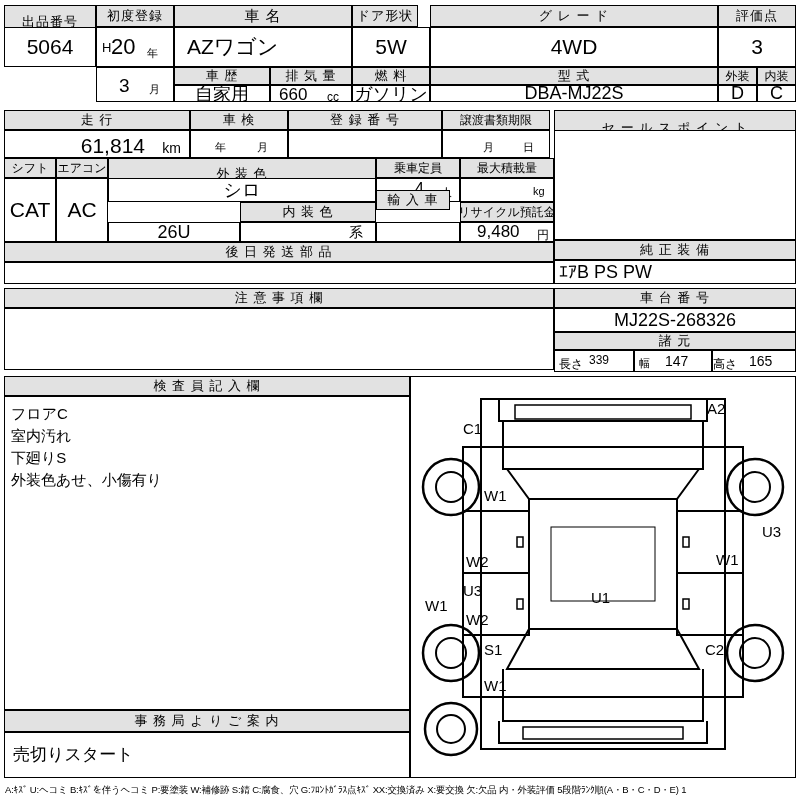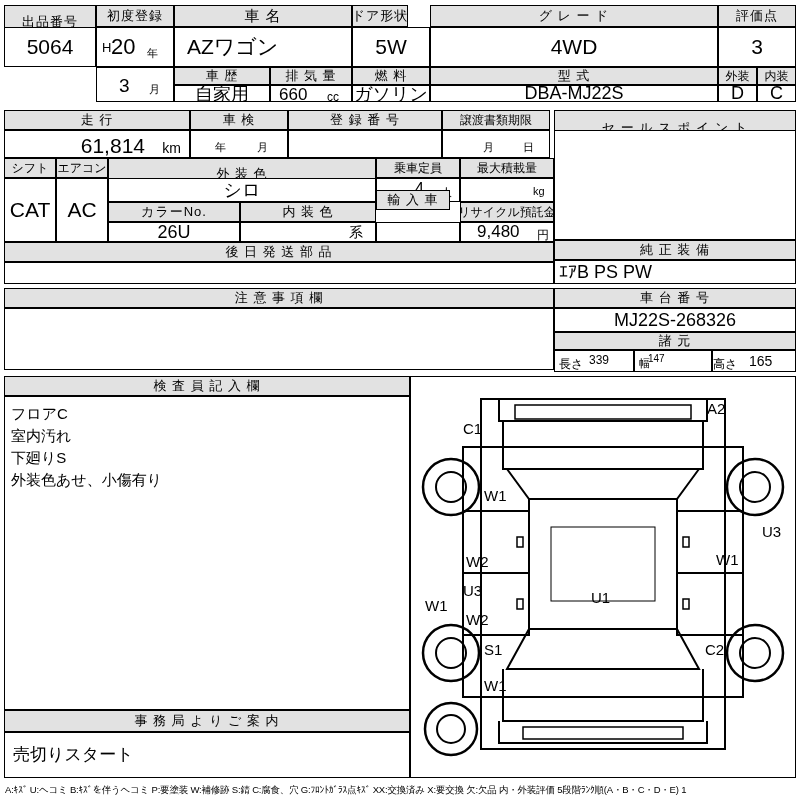--- a/index.html
+++ b/index.html
@@ -65,21 +65,21 @@
   <div class="bx hdr" style="left:96px; top:5px; width:78px; height:22px;">初度登録</div>
   <div class="bx" style="left:96px; top:27px; width:78px; height:40px;">
     <div class="plain" style="left:5px; top:12px; font-size:13px;">H</div>
     <div class="plain" style="left:14px; top:6px; font-size:22px;">20</div>
     <div class="plain" style="left:50px; top:18px; font-size:11px;">年</div>
   </div>
 
   <div class="bx hdr" style="left:174px; top:5px; width:178px; height:22px; font-size:15px;">車 名</div>
   <div class="bx val big" style="left:174px; top:27px; width:178px; height:40px; padding-left:12px;">AZワゴン</div>
 
-  <div class="bx hdr" style="left:352px; top:5px; width:56px; height:22px;">ドア形状</div>
+  <div class="bx hdr" style="left:352px; top:5px; width:66px; height:22px;">ドア形状</div>
   <div class="bx val c big" style="left:352px; top:27px; width:78px; height:40px;">5W</div>
 
   <div class="bx hdr" style="left:430px; top:5px; width:288px; height:22px;">グ レ ー ド</div>
   <div class="bx val c big" style="left:430px; top:27px; width:288px; height:40px;">4WD</div>
 
   <div class="bx hdr" style="left:718px; top:5px; width:78px; height:22px;">評価点</div>
   <div class="bx val c big" style="left:718px; top:27px; width:78px; height:40px;">3</div>
 
   <div class="bx" style="left:96px; top:67px; width:78px; height:35px;">
     <div class="plain" style="left:22px; top:7px; font-size:19px;">3</div>
@@ -142,21 +142,20 @@
   <div class="bx" style="left:376px; top:178px; width:84px; height:24px;">
     <div class="plain" style="left:38px; top:1px; font-size:16px;">4</div>
     <div class="plain" style="left:64px; top:6px; font-size:11px;">人</div>
   </div>
 
   <div class="bx hdr sm" style="left:460px; top:158px; width:94px; height:20px; letter-spacing:0;">最大積載量</div>
   <div class="bx" style="left:460px; top:178px; width:94px; height:24px;">
     <div class="plain" style="left:72px; top:6px; font-size:11px;">kg</div>
   </div>
 
-  <div class="bx hdr" style="left:108px; top:202px; width:132px; height:20px;">カラーNo.</div>
   <div class="bx val c mid" style="left:108px; top:222px; width:132px; height:20px;">26U</div>
 
   <div class="bx hdr" style="left:240px; top:202px; width:136px; height:20px;">内 装 色</div>
   <div class="bx" style="left:240px; top:222px; width:136px; height:20px;">
     <div class="plain" style="left:108px; top:1px; font-size:14px;">系</div>
   </div>
 
   <div class="bx hdr" style="left:376px; top:190px; width:74px; height:20px;">輸 入 車</div>
   <div class="bx" style="left:376px; top:222px; width:84px; height:20px;"></div>
 
@@ -178,21 +177,21 @@
   <div class="bx hdr" style="left:554px; top:288px; width:242px; height:20px;">車 台 番 号</div>
   <div class="bx val c mid" style="left:554px; top:308px; width:242px; height:24px;">MJ22S-268326</div>
 
   <div class="bx hdr" style="left:554px; top:332px; width:242px; height:18px;">諸 元</div>
   <div class="bx" style="left:554px; top:350px; width:80px; height:22px;">
     <div class="plain" style="left:4px; top:5px; font-size:12px;">長さ</div>
     <div class="plain" style="left:34px; top:2px; font-size:12px;">339</div>
   </div>
   <div class="bx" style="left:634px; top:350px; width:78px; height:22px;">
     <div class="plain" style="left:4px; top:5px; font-size:11px;">幅</div>
-    <div class="plain" style="left:13px; top:2px; font-size:10px;">147</div>
+    <div class="plain" style="left:30px; top:2px; font-size:14px;">147</div>
   </div>
   <div class="bx" style="left:712px; top:350px; width:84px; height:22px;">
     <div class="plain" style="left:0; top:5px; font-size:12px;">高さ</div>
     <div class="plain" style="left:36px; top:2px; font-size:14px;">165</div>
   </div>
 
   <div class="bx hdr" style="left:4px; top:376px; width:406px; height:20px;">検 査 員 記 入 欄</div>
   <div class="bx" style="left:4px; top:396px; width:406px; height:314px;">
     <div class="multiline" style="left:6px; top:6px;">フロアC
 室内汚れ

